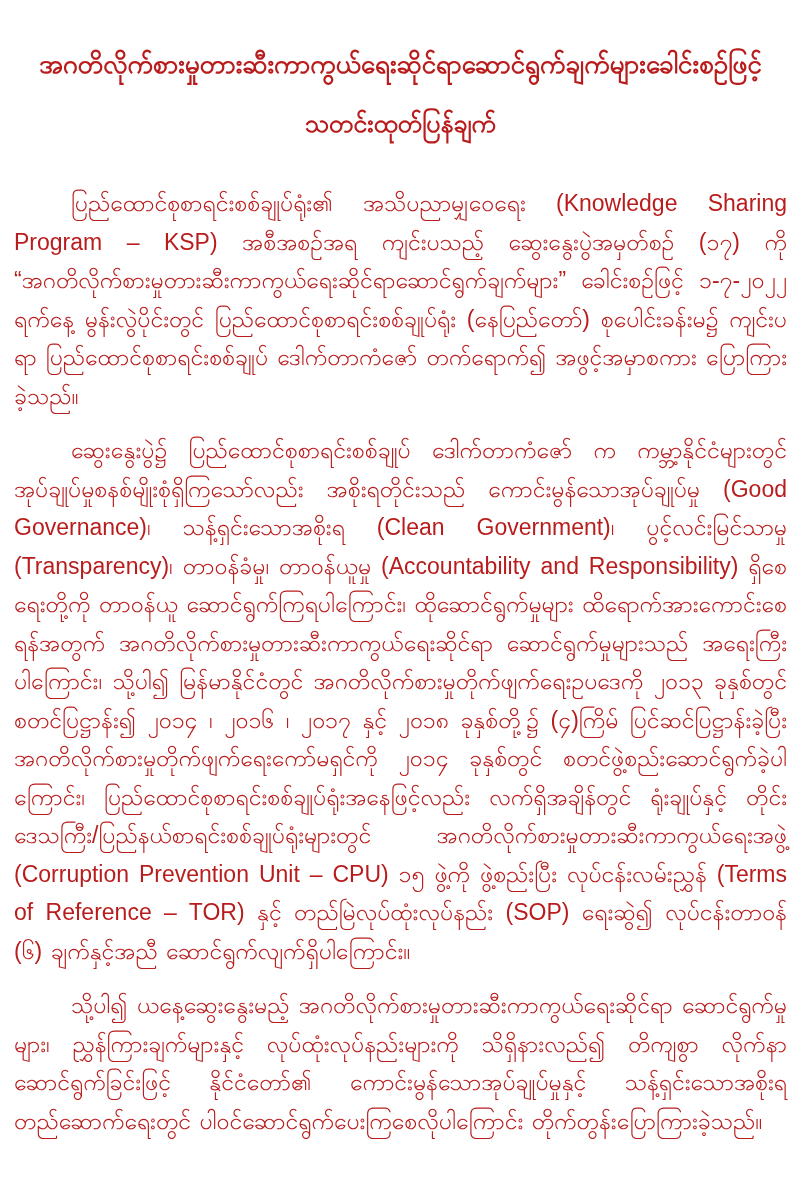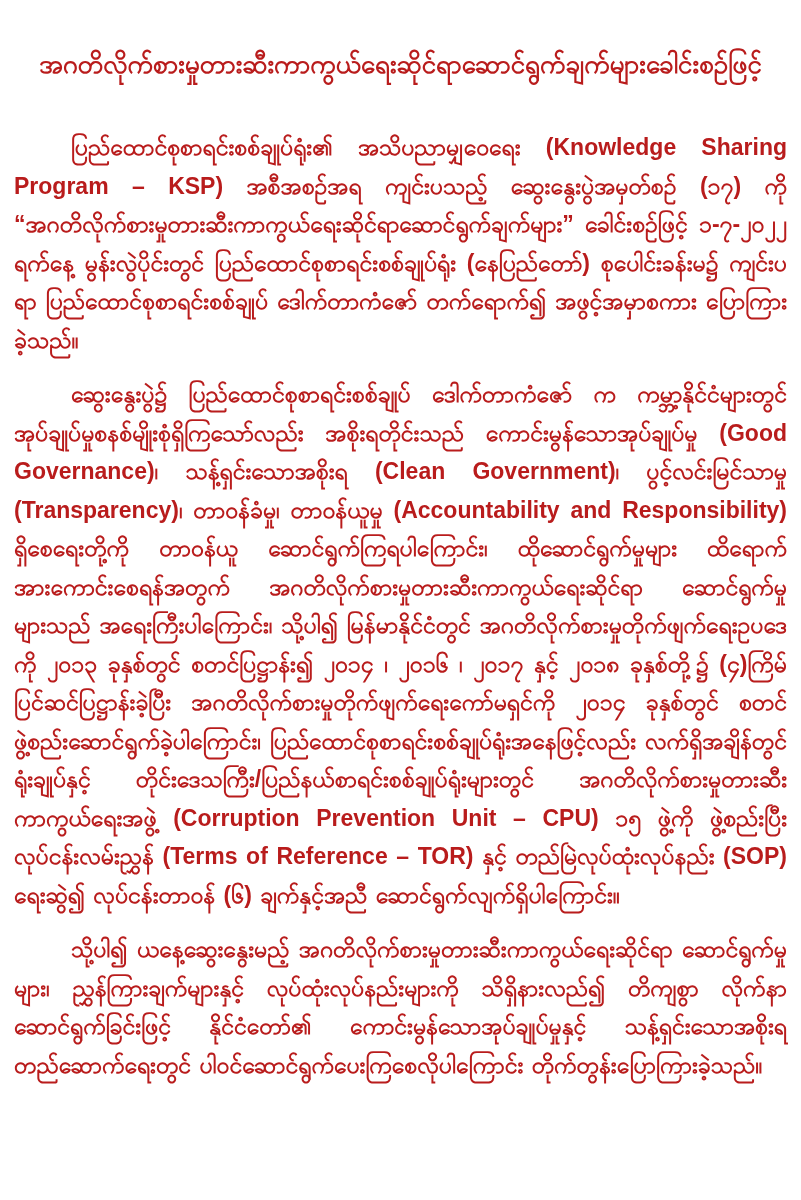--- a/index.html
+++ b/index.html
@@ -35,36 +35,37 @@
     font-weight: 700;
     line-height: 46px;
   }
   .doc-body {
     margin-top: 22px;
   }
   .doc-paragraph {
     margin: 0 0 0 0;
     padding-top: 16px;
     font-size: 23px;
-    font-weight: 700;
+    font-weight: 400;
     line-height: 38.5px;
     text-align: justify;
     text-indent: 57px;
     word-spacing: 2px;
   }
 </style>
 </head>
 <body>
 
 <div class="page">
 
   <h1 class="doc-title">
     <span class="title-line">အဂတိလိုက်စားမှုတားဆီးကာကွယ်ရေးဆိုင်ရာဆောင်ရွက်ချက်များခေါင်းစဉ်ဖြင့်</span>
   </h1>
 
+  <h2 class="doc-subtitle">သတင်းထုတ်ပြန်ချက်</h2>
 
   <div class="doc-body">
     <p class="doc-paragraph">ပြည်ထောင်စုစာရင်းစစ်ချုပ်ရုံး၏ အသိပညာမျှဝေရေး (Knowledge Sharing Program – KSP) အစီအစဉ်အရ ကျင်းပသည့် ဆွေးနွေးပွဲအမှတ်စဉ် (၁၇) ကို “အဂတိလိုက်စားမှုတားဆီးကာကွယ်ရေးဆိုင်ရာဆောင်ရွက်ချက်များ” ခေါင်းစဉ်ဖြင့် ၁-၇-၂၀၂၂ ရက်နေ့ မွန်းလွဲပိုင်းတွင် ပြည်ထောင်စုစာရင်းစစ်ချုပ်ရုံး (နေပြည်တော်) စုပေါင်းခန်းမ၌ ကျင်းပရာ ပြည်ထောင်စုစာရင်းစစ်ချုပ် ဒေါက်တာကံဇော် တက်ရောက်၍ အဖွင့်အမှာစကား ပြောကြားခဲ့သည်။</p>
     <p class="doc-paragraph">ဆွေးနွေးပွဲ၌ ပြည်ထောင်စုစာရင်းစစ်ချုပ် ဒေါက်တာကံဇော် က ကမ္ဘာ့နိုင်ငံများတွင် အုပ်ချုပ်မှုစနစ်မျိုးစုံရှိကြသော်လည်း အစိုးရတိုင်းသည် ကောင်းမွန်သောအုပ်ချုပ်မှု (Good Governance)၊ သန့်ရှင်းသောအစိုးရ (Clean Government)၊ ပွင့်လင်းမြင်သာမှု (Transparency)၊ တာဝန်ခံမှု၊ တာဝန်ယူမှု (Accountability and Responsibility) ရှိစေရေးတို့ကို တာဝန်ယူ ဆောင်ရွက်ကြရပါကြောင်း၊ ထိုဆောင်ရွက်မှုများ ထိရောက်အားကောင်းစေရန်အတွက် အဂတိလိုက်စားမှုတားဆီးကာကွယ်ရေးဆိုင်ရာ ဆောင်ရွက်မှုများသည် အရေးကြီးပါကြောင်း၊ သို့ပါ၍ မြန်မာနိုင်ငံတွင် အဂတိလိုက်စားမှုတိုက်ဖျက်ရေးဥပဒေကို ၂၀၁၃ ခုနှစ်တွင် စတင်ပြဋ္ဌာန်း၍ ၂၀၁၄ ၊ ၂၀၁၆ ၊ ၂၀၁၇ နှင့် ၂၀၁၈ ခုနှစ်တို့၌ (၄)ကြိမ် ပြင်ဆင်ပြဋ္ဌာန်းခဲ့ပြီး အဂတိလိုက်စားမှုတိုက်ဖျက်ရေးကော်မရှင်ကို ၂၀၁၄ ခုနှစ်တွင် စတင်ဖွဲ့စည်းဆောင်ရွက်ခဲ့ပါကြောင်း၊ ပြည်ထောင်စုစာရင်းစစ်ချုပ်ရုံးအနေဖြင့်လည်း လက်ရှိအချိန်တွင် ရုံးချုပ်နှင့် တိုင်းဒေသကြီး/ပြည်နယ်စာရင်းစစ်ချုပ်ရုံးများတွင် အဂတိလိုက်စားမှုတားဆီးကာကွယ်ရေးအဖွဲ့ (Corruption Prevention Unit – CPU) ၁၅ ဖွဲ့ကို ဖွဲ့စည်းပြီး လုပ်ငန်းလမ်းညွှန် (Terms of Reference – TOR) နှင့် တည်မြဲလုပ်ထုံးလုပ်နည်း (SOP) ရေးဆွဲ၍ လုပ်ငန်းတာဝန် (၆) ချက်နှင့်အညီ ဆောင်ရွက်လျက်ရှိပါကြောင်း။</p>
     <p class="doc-paragraph">သို့ပါ၍ ယနေ့ဆွေးနွေးမည့် အဂတိလိုက်စားမှုတားဆီးကာကွယ်ရေးဆိုင်ရာ ဆောင်ရွက်မှုများ၊ ညွှန်ကြားချက်များနှင့် လုပ်ထုံးလုပ်နည်းများကို သိရှိနားလည်၍ တိကျစွာ လိုက်နာဆောင်ရွက်ခြင်းဖြင့် နိုင်ငံတော်၏ ကောင်းမွန်သောအုပ်ချုပ်မှုနှင့် သန့်ရှင်းသောအစိုးရတည်ဆောက်ရေးတွင် ပါဝင်ဆောင်ရွက်ပေးကြစေလိုပါကြောင်း တိုက်တွန်းပြောကြားခဲ့သည်။</p>
   </div>
 
 </div>
 
 </body></html>

